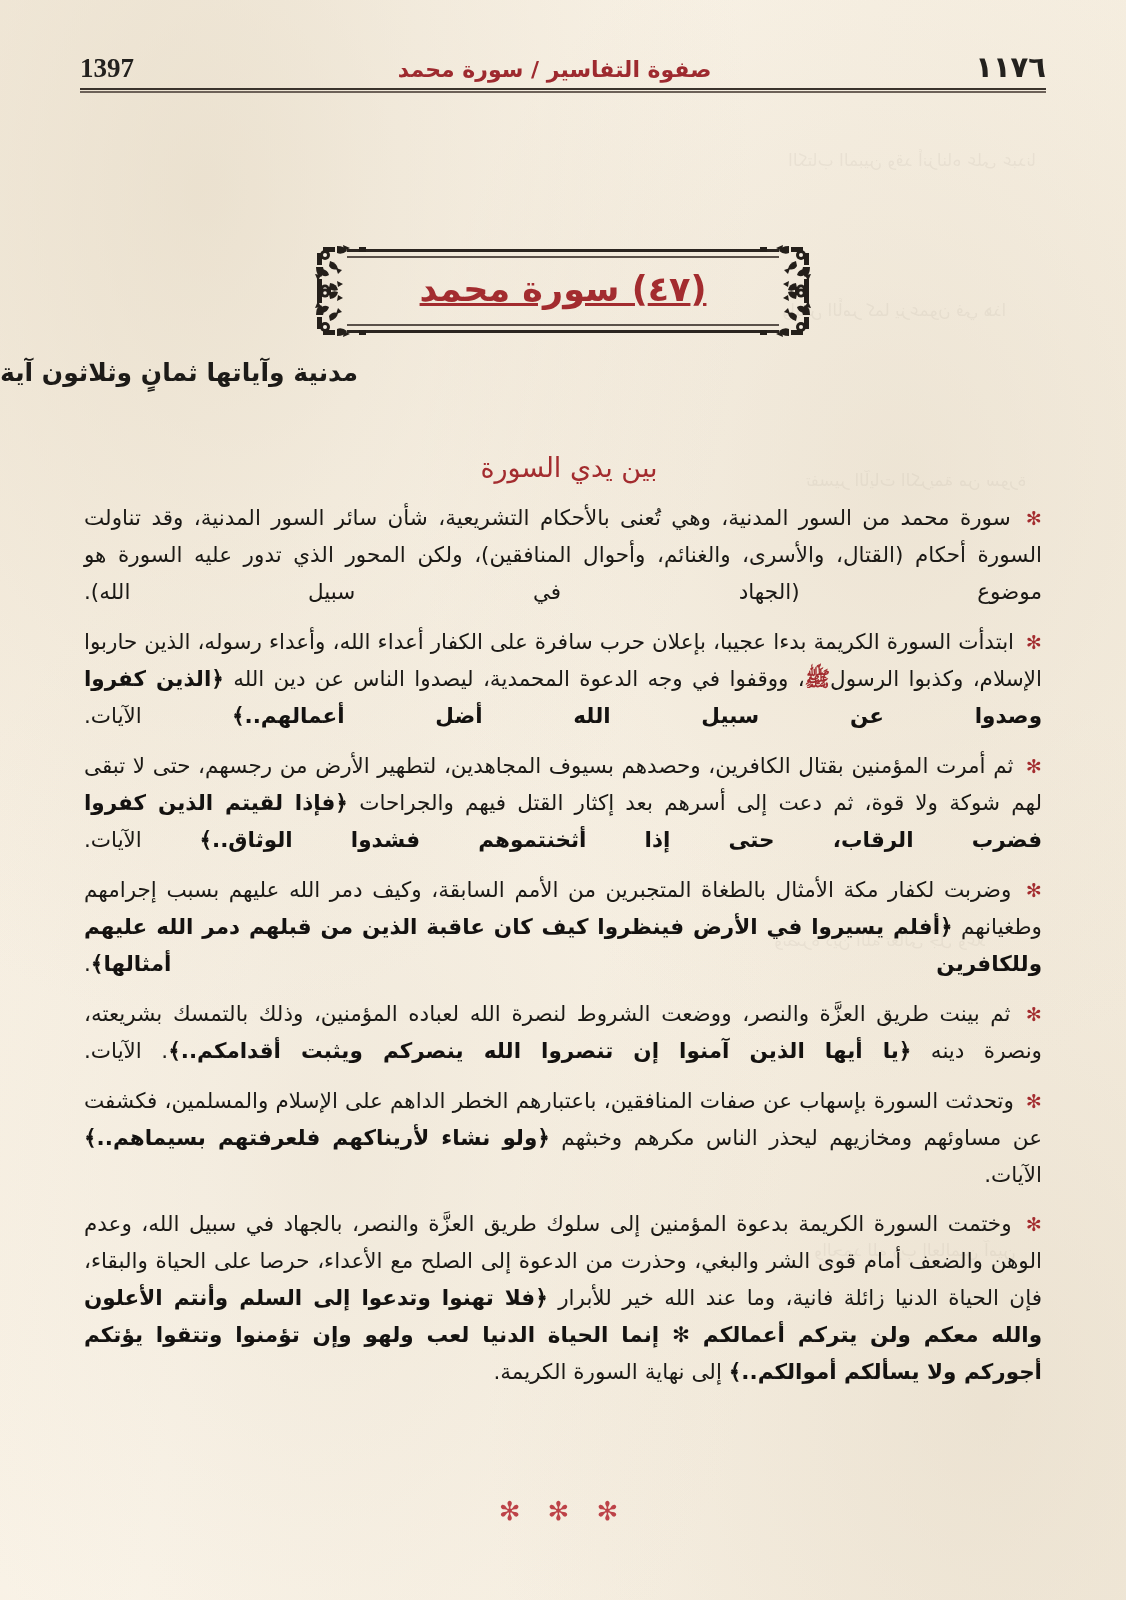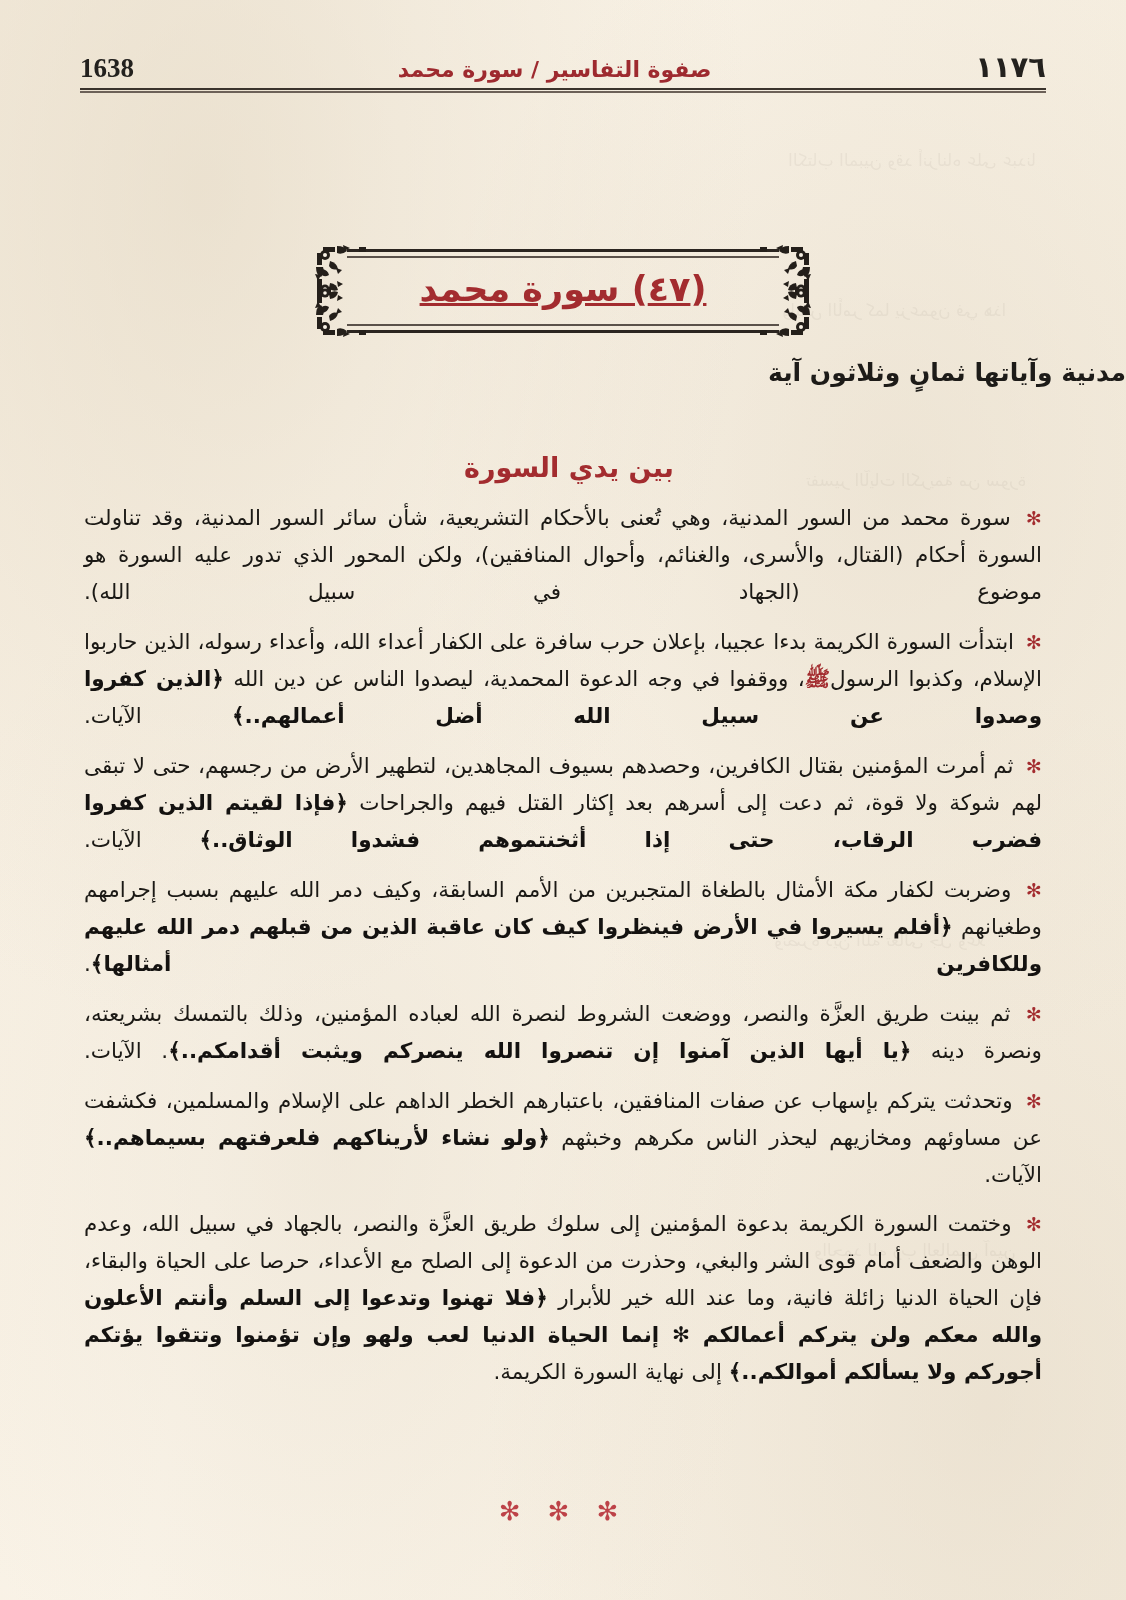--- a/index.html
+++ b/index.html
@@ -166,35 +166,35 @@
     letter-spacing: 0.5px;
     padding-bottom: 4px;
     text-decoration: underline;
   }
 
   .sura-sub {
     position: absolute;
     top: 358px;
     left: 0;
     right: 0;
-    text-align: right;
+    text-align: left;
     font-size: 25px;
     font-weight: bold;
     color: #1d1b18;
   }
 
   
   .section-heading {
     position: absolute;
     top: 452px;
     left: 12px;
     right: 0;
     text-align: center;
     font-size: 27px;
-    font-weight: bold;
+    font-weight: normal;
     color: #a32c2f;
   }
 
   
   .body {
     position: absolute;
     top: 500px;
     right: 84px;
     left: 84px;
   }
@@ -251,21 +251,21 @@
   <div class="ghost" style="top:150px; right:90px;">الكتاب المبين وقد أنزلناه على عبدنا</div>
   <div class="ghost" style="top:300px; right:120px;">وليس الأمر كما يزعمون في هذا</div>
   <div class="ghost" style="top:470px; right:100px;">تفسير الآيات الكريمة من سورة</div>
   <div class="ghost" style="top:930px; right:140px;">ونصرة دين الله تعالى جل وعلا</div>
   <div class="ghost" style="top:1240px; right:110px;">والحمد لله رب العالمين آمين</div>
 
   <div class="header">
     <div class="header-inner">
       <span class="folio-ar">١١٧٦</span>
       <span class="running-title">صفوة التفاسير / سورة محمد</span>
-      <span class="folio-lat">1638</span>
+      <span class="folio-lat">1397</span>
     </div>
   </div>
   <div class="rule"></div>
 
   <div class="title-block">
     <div class="frame">
       <div class="frame-lines"></div>
 
       <span class="corner tl">
         <svg viewBox="0 0 58 58" aria-hidden="true">
@@ -371,19 +371,19 @@
   <div class="sura-sub">مدنية وآياتها ثمانٍ وثلاثون آية</div>
 
   <div class="section-heading">بين يدي السورة</div>
 
   <div class="body" id="body-container">
       <p class="para"><span class="bullet">✻</span> <span>سورة محمد من السور المدنية، وهي تُعنى بالأحكام التشريعية، شأن سائر السور المدنية، وقد تناولت السورة أحكام (القتال، والأسرى، والغنائم، وأحوال المنافقين)، ولكن المحور الذي تدور عليه السورة هو موضوع (الجهاد في سبيل الله).</span></p>
       <p class="para"><span class="bullet">✻</span> <span>ابتدأت السورة الكريمة بدءا عجيبا، بإعلان حرب سافرة على الكفار أعداء الله، وأعداء رسوله، الذين حاربوا الإسلام، وكذبوا الرسول</span><span class="sallam">ﷺ</span><span>، ووقفوا في وجه الدعوة المحمدية، ليصدوا الناس عن دين الله </span><span class="q">﴿الذين كفروا وصدوا عن سبيل الله أضل أعمالهم..﴾</span><span> الآيات.</span></p>
       <p class="para"><span class="bullet">✻</span> <span>ثم أمرت المؤمنين بقتال الكافرين، وحصدهم بسيوف المجاهدين، لتطهير الأرض من رجسهم، حتى لا تبقى لهم شوكة ولا قوة، ثم دعت إلى أسرهم بعد إكثار القتل فيهم والجراحات </span><span class="q">﴿فإذا لقيتم الذين كفروا فضرب الرقاب، حتى إذا أثخنتموهم فشدوا الوثاق..﴾</span><span> الآيات.</span></p>
       <p class="para"><span class="bullet">✻</span> <span>وضربت لكفار مكة الأمثال بالطغاة المتجبرين من الأمم السابقة، وكيف دمر الله عليهم بسبب إجرامهم وطغيانهم </span><span class="q">﴿أفلم يسيروا في الأرض فينظروا كيف كان عاقبة الذين من قبلهم دمر الله عليهم وللكافرين أمثالها﴾</span><span>.</span></p>
       <p class="para"><span class="bullet">✻</span> <span>ثم بينت طريق العزَّة والنصر، ووضعت الشروط لنصرة الله لعباده المؤمنين، وذلك بالتمسك بشريعته، ونصرة دينه </span><span class="q">﴿يا أيها الذين آمنوا إن تنصروا الله ينصركم ويثبت أقدامكم..﴾</span><span>. الآيات.</span></p>
-      <p class="para"><span class="bullet">✻</span> <span>وتحدثت يتركم بإسهاب عن صفات المنافقين، باعتبارهم الخطر الداهم على الإسلام والمسلمين، فكشفت عن مساوئهم ومخازيهم ليحذر الناس مكرهم وخبثهم </span><span class="q">﴿ولو نشاء لأريناكهم فلعرفتهم بسيماهم..﴾</span><span> الآيات.</span></p>
+      <p class="para"><span class="bullet">✻</span> <span>وتحدثت السورة بإسهاب عن صفات المنافقين، باعتبارهم الخطر الداهم على الإسلام والمسلمين، فكشفت عن مساوئهم ومخازيهم ليحذر الناس مكرهم وخبثهم </span><span class="q">﴿ولو نشاء لأريناكهم فلعرفتهم بسيماهم..﴾</span><span> الآيات.</span></p>
       <p class="para tail-right"><span class="bullet">✻</span> <span>وختمت السورة الكريمة بدعوة المؤمنين إلى سلوك طريق العزَّة والنصر، بالجهاد في سبيل الله، وعدم الوهن والضعف أمام قوى الشر والبغي، وحذرت من الدعوة إلى الصلح مع الأعداء، حرصا على الحياة والبقاء، فإن الحياة الدنيا زائلة فانية، وما عند الله خير للأبرار </span><span class="q">﴿فلا تهنوا وتدعوا إلى السلم وأنتم الأعلون والله معكم ولن يتركم أعمالكم ✻ إنما الحياة الدنيا لعب ولهو وإن تؤمنوا وتتقوا يؤتكم أجوركم ولا يسألكم أموالكم..﴾</span><span> إلى نهاية السورة الكريمة.</span></p>
     </div>
 
   <div class="end-ornament">✻ ✻ ✻</div>
 
 </div>
 
 </body></html>

